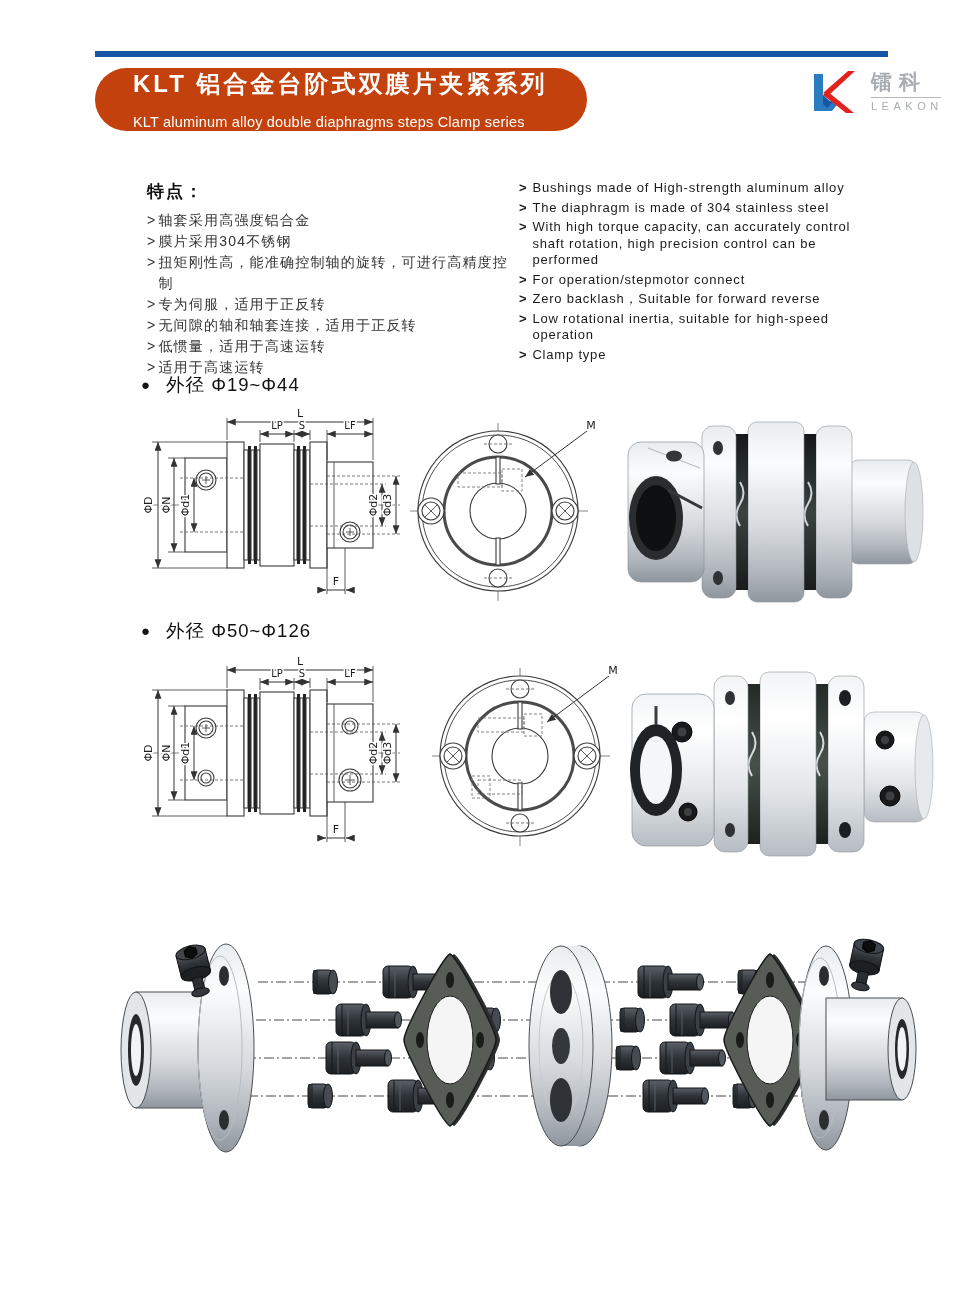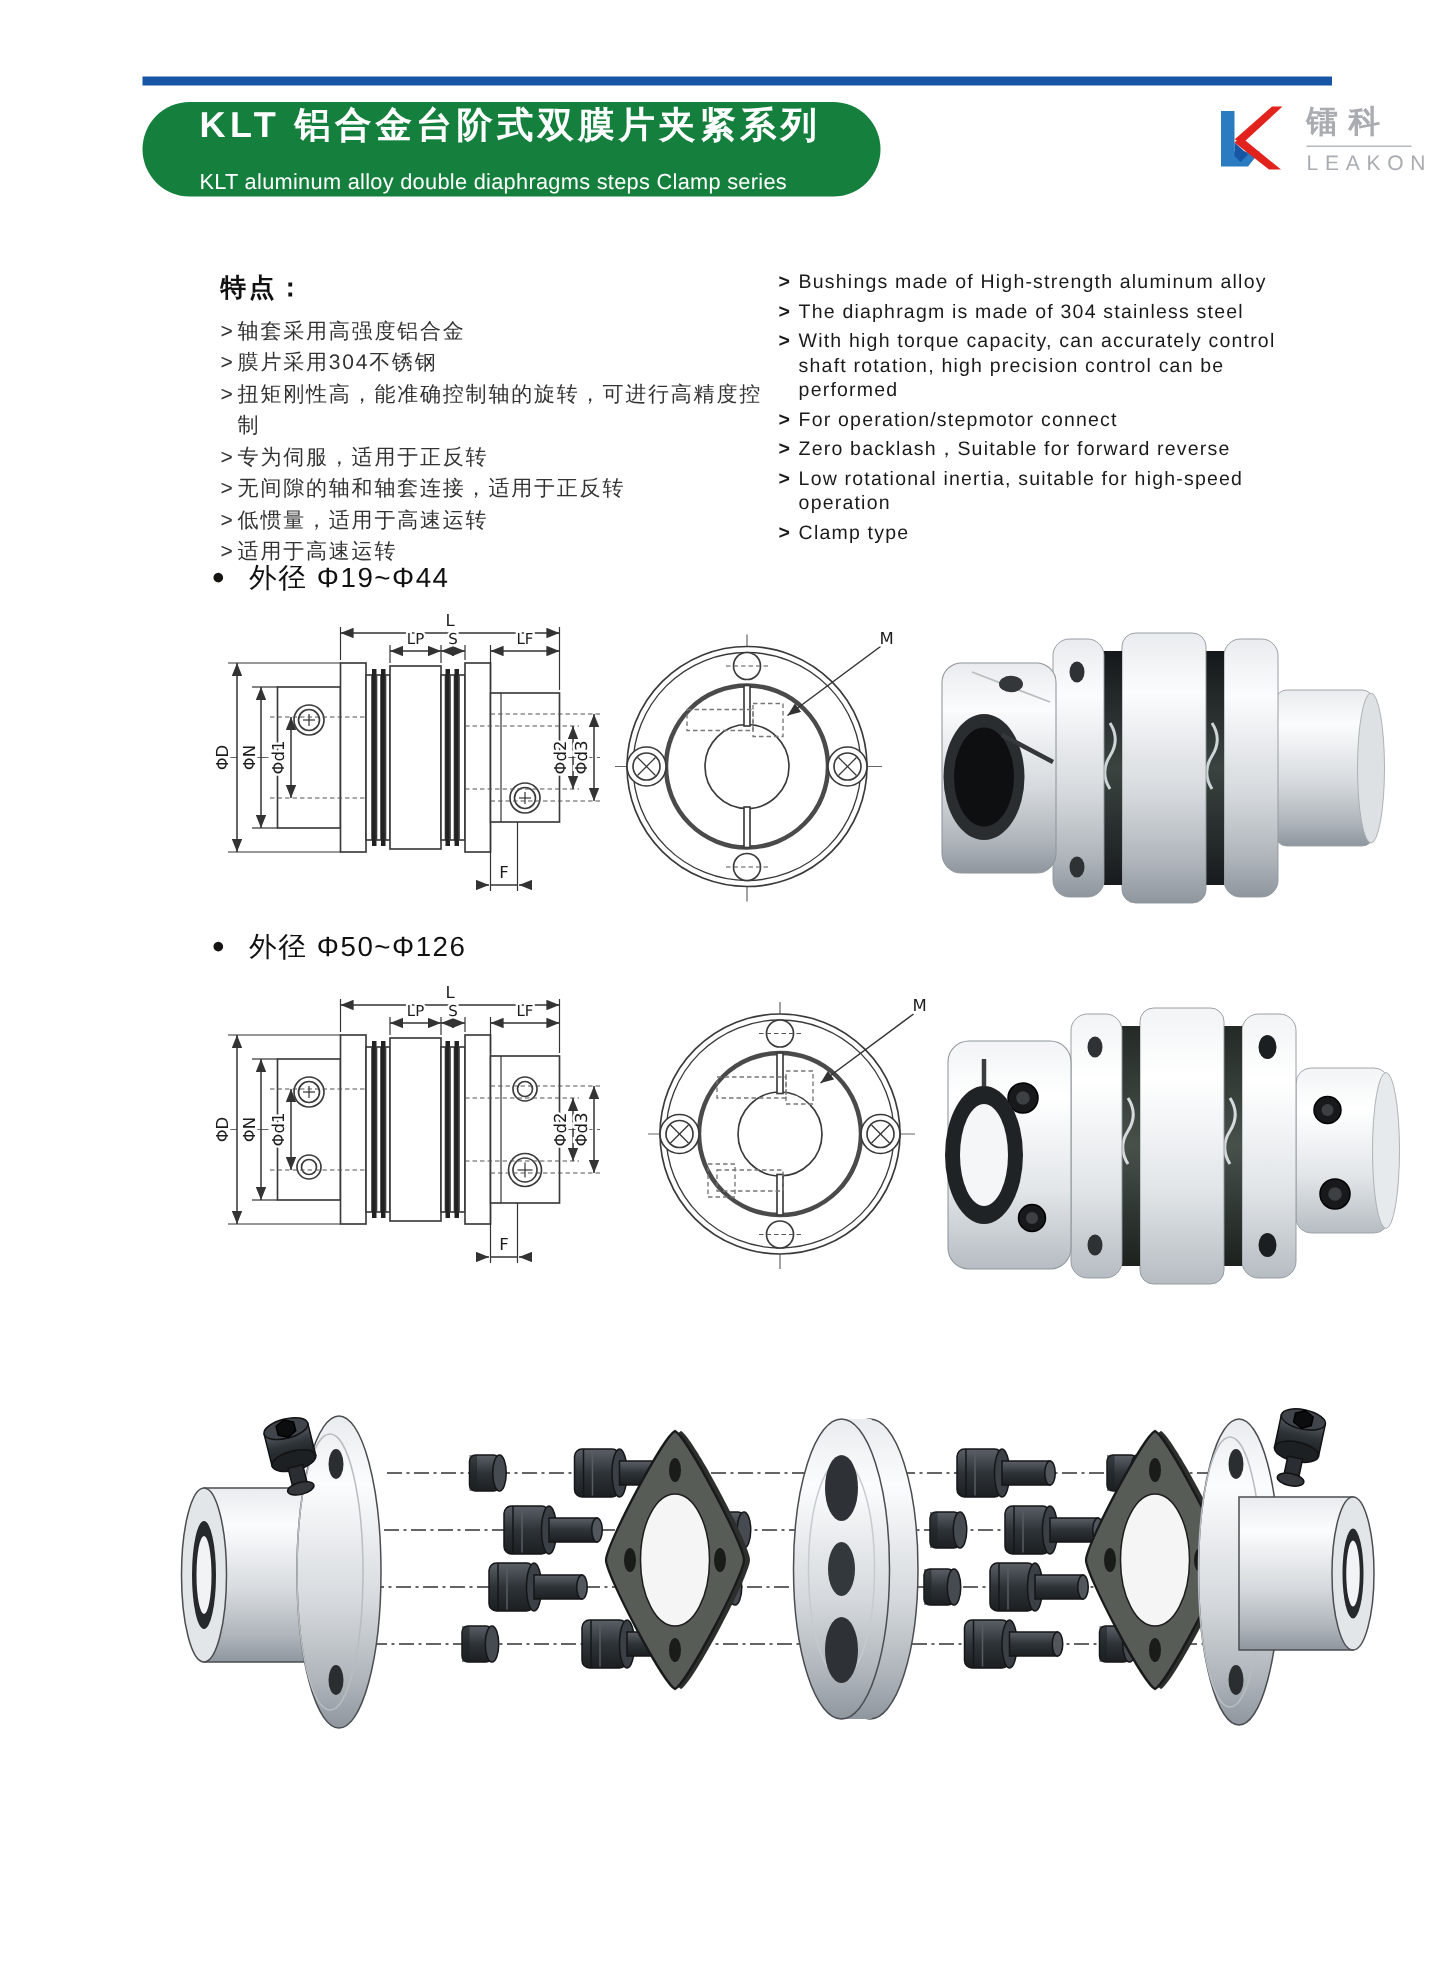--- a/index.html
+++ b/index.html
@@ -1,29 +1,29 @@
 <!DOCTYPE html>
 <html><head>
 <meta charset="utf-8">
 <style>
   html,body{margin:0;padding:0;background:#ffffff;}
   .page{position:relative;width:960px;height:1312px;background:#fff;overflow:hidden;
         font-family:"Liberation Sans","DejaVu Sans",sans-serif;}
   
   .topline{position:absolute;left:95px;top:51px;width:793px;height:6px;background:#1656a5;}
-  .pill{position:absolute;left:95px;top:68px;width:492px;height:63px;background:#15803d;
+  .pill{position:absolute;left:95px;top:68px;width:492px;height:63px;background:#c2410c;
         border-radius:32px;color:#fff;display:flex;flex-direction:column;justify-content:center;
         padding-left:38px;box-sizing:border-box;}
   .pill .zh{font-size:24px;font-weight:bold;letter-spacing:3px;line-height:28px;}
   .pill .en{font-size:14.5px;letter-spacing:0.2px;margin-top:16px;}
   .logo{position:absolute;left:810px;top:70px;display:flex;align-items:flex-start;gap:3px;}
   .logo-col{display:flex;flex-direction:column;margin-left:12px;}
   .logo-zh{font-size:21px;font-weight:bold;color:#a9adb2;letter-spacing:7px;line-height:24px;}
   .logo-div{border-top:1.5px solid #b7babd;margin:3px 0 2px;width:70px;}
-  .logo-en{font-size:14px;color:#a9adb2;letter-spacing:4.5px;}
+  .logo-en{font-size:11px;color:#a9adb2;letter-spacing:4.5px;}
   
   .feat-zh{position:absolute;left:147px;top:180px;width:375px;}
   .feat-zh .hd{font-size:17px;font-weight:bold;color:#111;letter-spacing:2px;margin-bottom:7px;}
   .feat-zh ul{list-style:none;margin:0;padding:0;}
   .feat-zh li{font-size:14px;color:#333;line-height:21px;letter-spacing:1.2px;display:flex;}
   .feat-zh li .b{margin-right:2px;}
   .feat-en{position:absolute;left:519px;top:180px;width:362px;}
   .feat-en .hd{font-size:16px;font-weight:bold;color:#111;letter-spacing:3px;margin-bottom:6px;}
   .feat-en ul{list-style:none;margin:0;padding:0;}
   .feat-en li{font-size:13px;color:#1a1a1a;line-height:16.5px;letter-spacing:0.8px;

